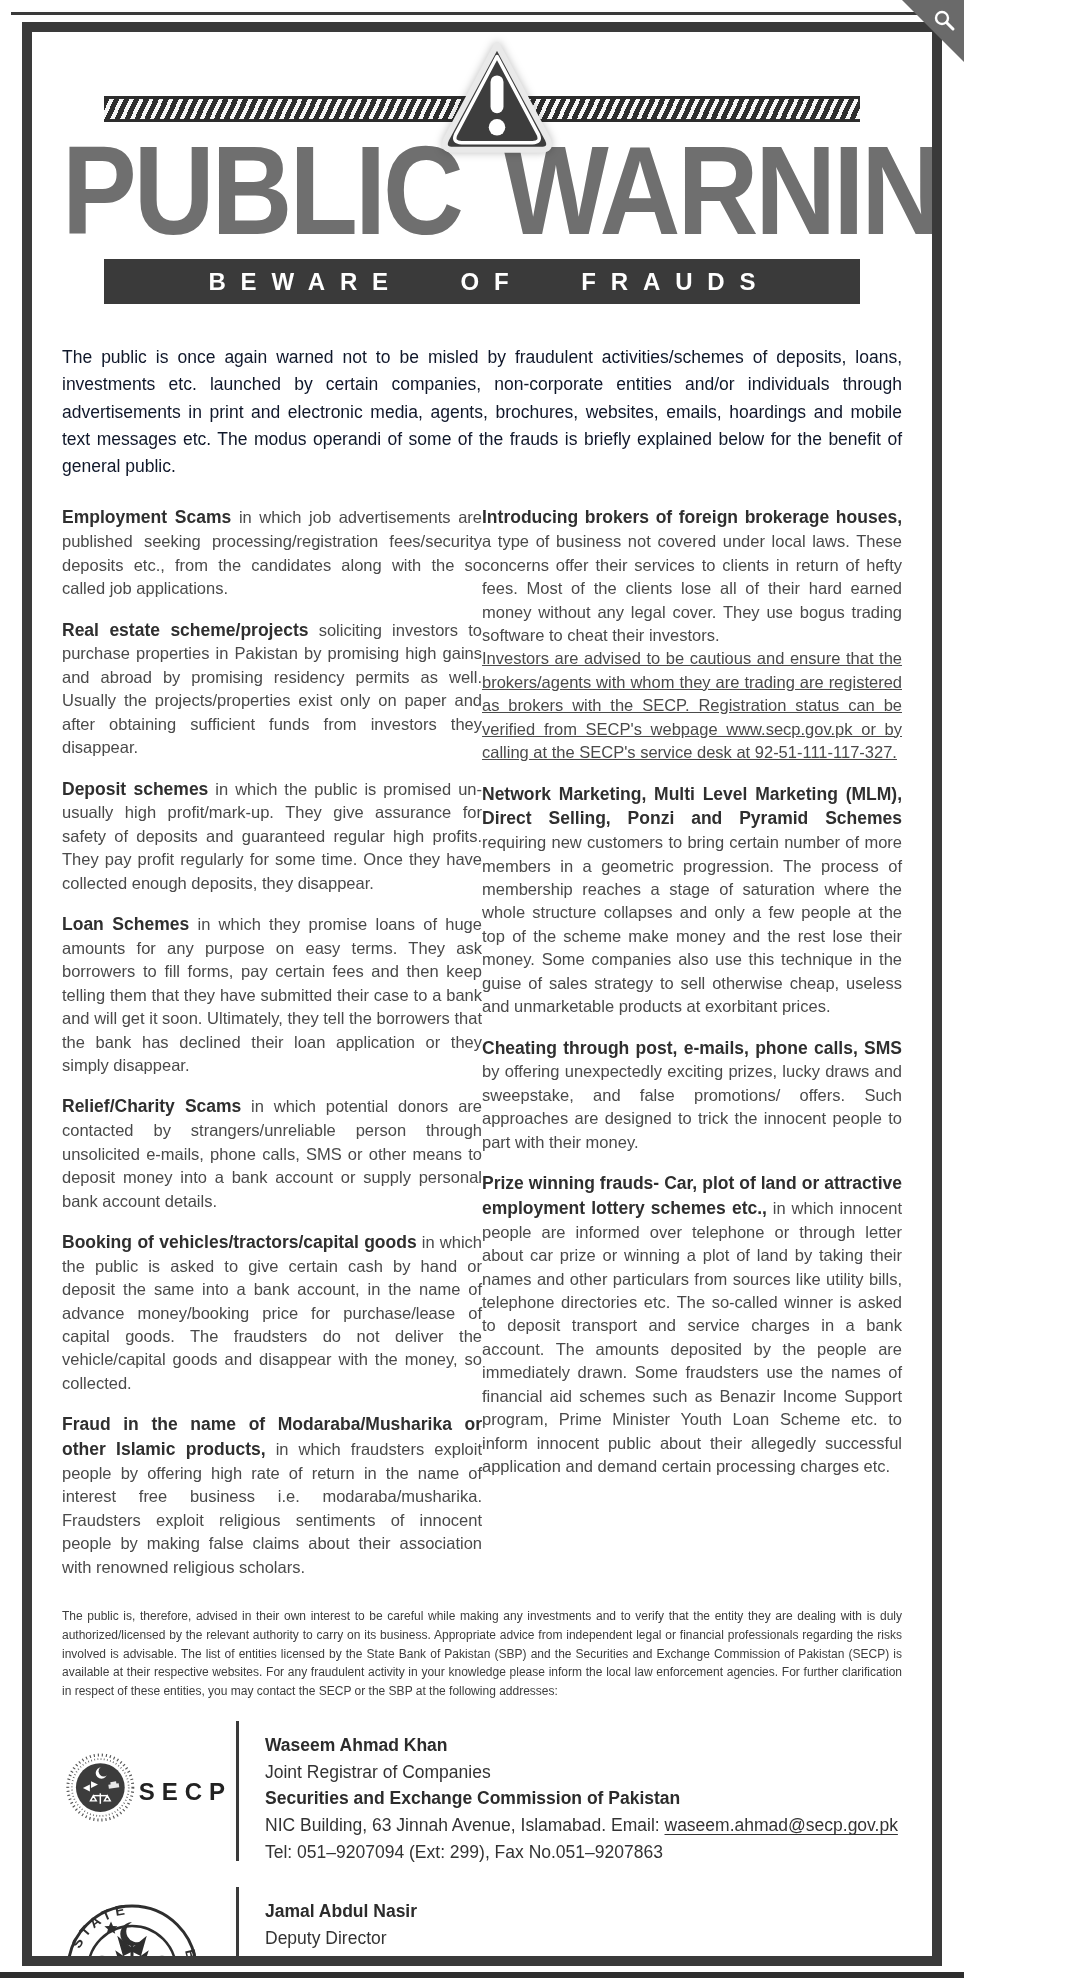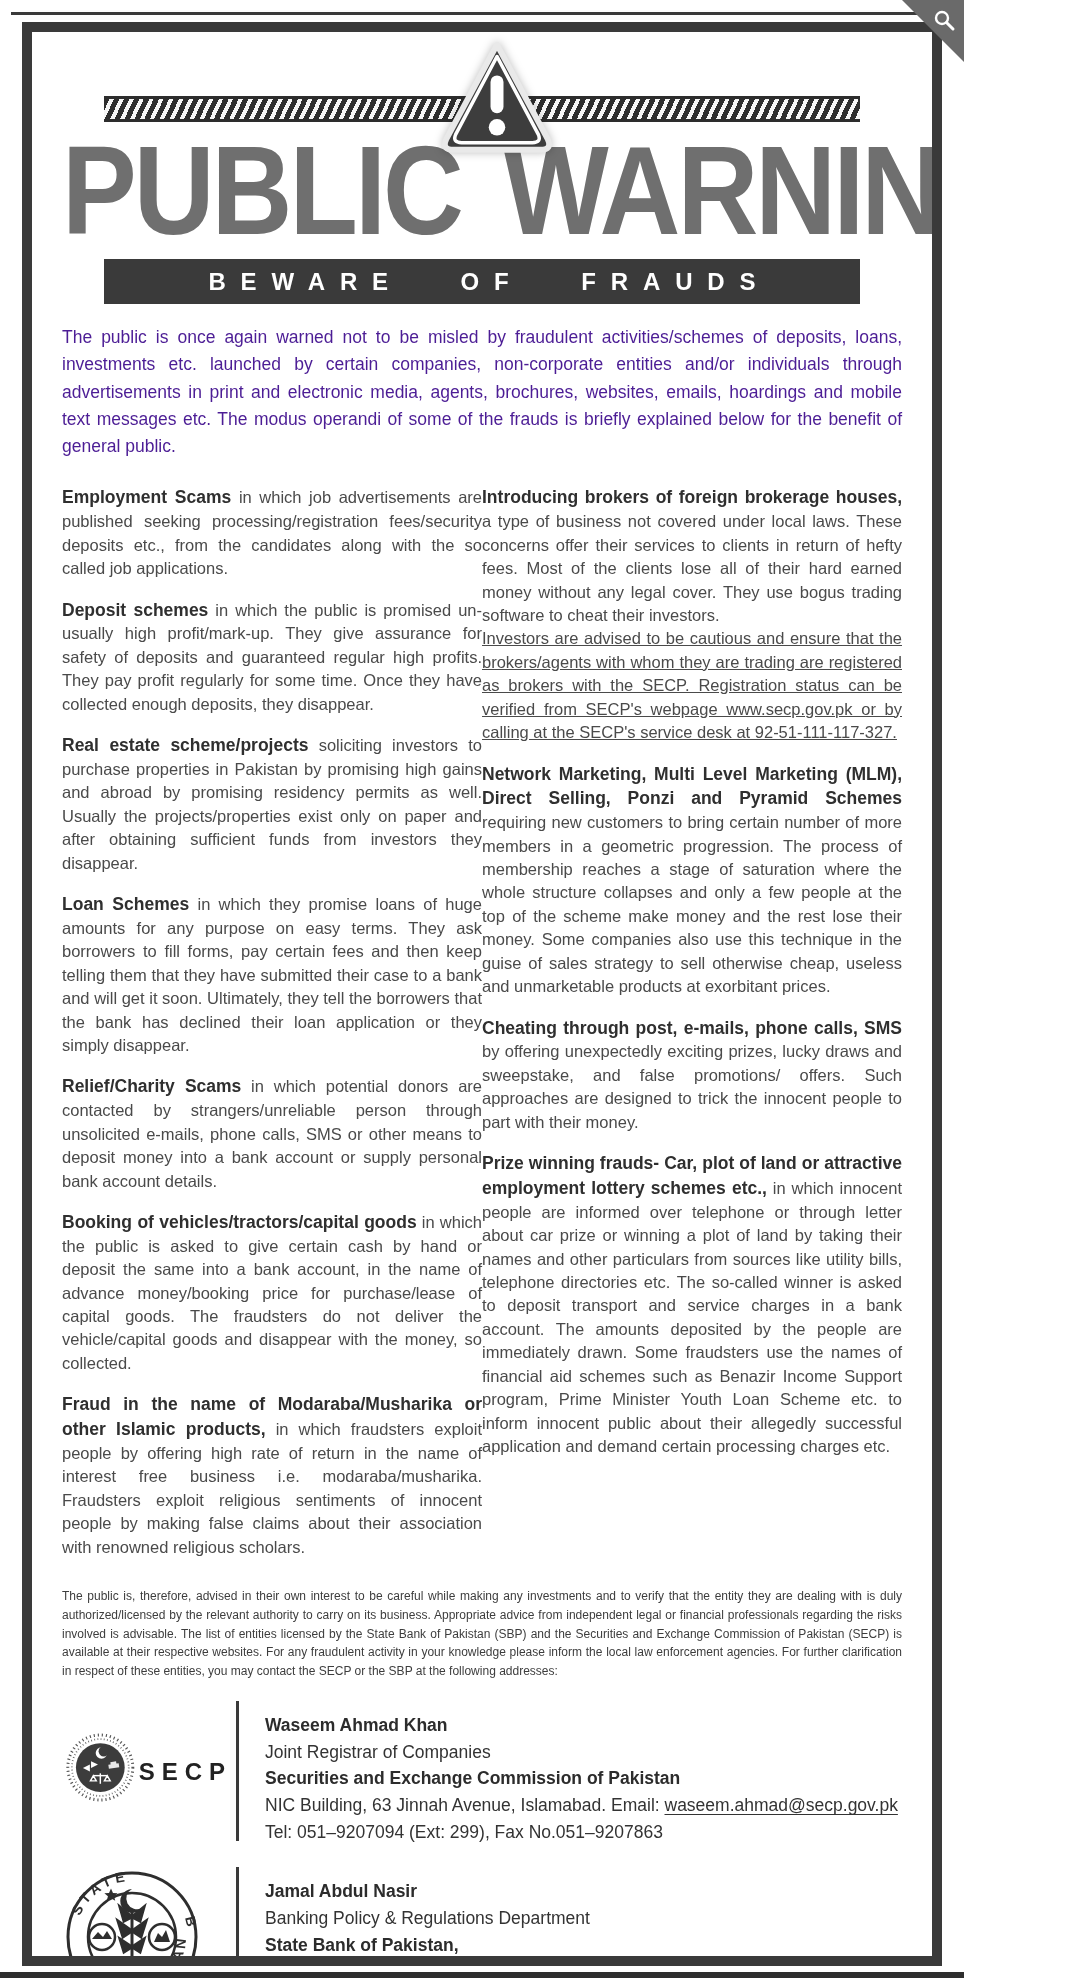--- a/index.html
+++ b/index.html
@@ -22,21 +22,21 @@
          background:repeating-linear-gradient(115deg,#2d2d2d 0 5px,#f6f6f6 5px 9px);}
   .warn-tri{position:absolute;top:8px;left:50%;margin-left:-44px;width:118px;height:118px;z-index:5;
             filter:drop-shadow(0 0 4px rgba(0,0,0,.25));}
   .big-title{margin:2px 0 0;text-align:center;color:#6f6f6f;font-weight:700;
              font-size:112px;line-height:1.08;letter-spacing:-3px;word-spacing:14px;
              transform:scaleY(1.12);transform-origin:center top;white-space:nowrap;}
   .beware-bar{margin:14px 42px 0;background:#3a3a3a;color:#fff;text-align:center;
               font-weight:700;font-size:24px;letter-spacing:.62em;word-spacing:1.5em;
               padding:9px 8px 8px;text-indent:.62em;}
   
-  .intro{margin:20px 0 0;text-align:justify;font-size:17.5px;line-height:1.56;color:#4c1d95;}
+  .intro{margin:40px 0 0;text-align:justify;font-size:17.5px;line-height:1.56;color:#0f172a;}
   .cols{display:flex;margin-top:8px;}
   .col{flex:1;min-width:0;}
   .sec{margin:17px 0 0;text-align:justify;font-size:16.5px;line-height:1.42;color:#4a4a4a;}
   .sec b{color:#2f2f2f;font-size:17.5px;}
   .block{display:block;text-decoration:underline;}
   .closing{margin:28px 0 0;text-align:justify;font-size:12px;line-height:1.56;color:#3d3d3d;}
   
   .contact{display:flex;align-items:center;margin:14px 0 0;}
   .contact .logo{width:170px;display:flex;flex-direction:row;align-items:center;flex:none;}
   .logo-caption{font-weight:700;font-size:24px;letter-spacing:7px;color:#222;margin-top:2px;}
@@ -79,22 +79,22 @@
         <div class="hatch"></div>
         <h1 class="big-title">PUBLIC WARNING</h1>
         <div class="beware-bar">BEWARE OF FRAUDS</div>
       </div>
 
       <p class="intro">The public is once again warned not to be misled by fraudulent activities/schemes of deposits, loans, investments etc. launched by certain companies, non-corporate entities and/or individuals through advertisements in print and electronic media, agents, brochures, websites, emails, hoardings and mobile text messages etc. The modus operandi of some of the frauds is briefly explained below for the benefit of general public.</p>
 
       <div class="cols">
         <div class="col">
           <p class="sec"><b>Employment Scams</b> <span>in which job advertisements are published seeking processing/registration fees/security deposits etc., from the candidates along with the so called job applications.</span></p>
+          <p class="sec"><b>Real estate scheme/projects</b> <span>soliciting investors to purchase properties in Pakistan by promising high gains and abroad by promising residency permits as well. Usually the projects/properties exist only on paper and after obtaining sufficient funds from investors they disappear.</span></p>
           <p class="sec"><b>Deposit schemes</b> <span>in which the public is promised un-usually high profit/mark-up. They give assurance for safety of deposits and guaranteed regular high profits. They pay profit regularly for some time. Once they have collected enough deposits, they disappear.</span></p>
-          <p class="sec"><b>Real estate scheme/projects</b> <span>soliciting investors to purchase properties in Pakistan by promising high gains and abroad by promising residency permits as well. Usually the projects/properties exist only on paper and after obtaining sufficient funds from investors they disappear.</span></p>
           <p class="sec"><b>Loan Schemes</b> <span>in which they promise loans of huge amounts for any purpose on easy terms. They ask borrowers to fill forms, pay certain fees and then keep telling them that they have submitted their case to a bank and will get it soon. Ultimately, they tell the borrowers that the bank has declined their loan application or they simply disappear.</span></p>
           <p class="sec"><b>Relief/Charity Scams</b> <span>in which potential donors are contacted by strangers/unreliable person through unsolicited e-mails, phone calls, SMS or other means to deposit money into a bank account or supply personal bank account details.</span></p>
           <p class="sec"><b>Booking of vehicles/tractors/capital goods</b> <span>in which the public is asked to give certain cash by hand or deposit the same into a bank account, in the name of advance money/booking price for purchase/lease of capital goods. The fraudsters do not deliver the vehicle/capital goods and disappear with the money, so collected.</span></p>
           <p class="sec"><b>Fraud in the name of Modaraba/Musharika or other Islamic products,</b> <span>in which fraudsters exploit people  by offering high rate of return in the name of interest free business i.e. modaraba/musharika. Fraudsters exploit religious sentiments of innocent people by making false claims about their association with renowned religious scholars.</span></p>
         </div>
         <div class="col">
           <p class="sec"><b>Introducing brokers of foreign brokerage houses,</b> <span>a type of business not covered under local laws. These concerns offer their services to clients in return of hefty fees. Most of the clients lose all of their hard earned money without any legal cover. They use bogus trading software to cheat their investors.</span><span class="block">Investors are advised to be cautious and ensure that the brokers/agents with whom they are trading are registered as brokers with the SECP. Registration status can be verified from SECP's webpage www.secp.gov.pk or by calling at the SECP's service desk at 92-51-111-117-327.</span></p>
           <p class="sec"><b>Network Marketing, Multi Level Marketing (MLM), Direct Selling, Ponzi and Pyramid Schemes</b> <span>requiring new customers to bring certain number of more members in a geometric progression. The process of membership reaches a stage of saturation where the whole structure collapses and only a few people at the top of the scheme make money and the rest lose their money. Some companies also use this technique in the guise of sales strategy to sell otherwise cheap, useless and unmarketable products at exorbitant prices.</span></p>
           <p class="sec"><b>Cheating through post, e-mails, phone calls, SMS</b> <span>by offering unexpectedly exciting prizes, lucky draws and sweepstake, and false promotions/ offers. Such approaches are designed to trick the innocent people to part with their money.</span></p>
           <p class="sec"><b>Prize winning frauds- Car, plot of land or attractive employment lottery schemes etc.,</b> <span>in which innocent people are informed over telephone or through letter about car prize or winning a plot of land by taking their names and other particulars from sources like utility bills, telephone directories etc. The so-called winner is asked to deposit transport and service charges in a bank account. The amounts deposited by the people are immediately drawn. Some fraudsters use the names of financial aid schemes such as Benazir Income Support program, Prime Minister Youth Loan Scheme etc. to inform innocent public about their allegedly successful application and demand certain processing charges etc.</span></p>
@@ -155,20 +155,21 @@
             </g>
             <circle cx="40" cy="70" r="13" fill="none" stroke="#2e2e2e" stroke-width="2.5"></circle>
             <path d="M30 72 l6 -7 5 5 4 -6 5 8 z" fill="#2e2e2e"></path>
             <circle cx="100" cy="70" r="13" fill="none" stroke="#2e2e2e" stroke-width="2.5"></circle>
             <path d="M92 75 l4 -9 4 4 4 -7 4 12 z" fill="#2e2e2e"></path>
           </svg>
         </div>
         <div class="vline"></div>
         <div class="cinfo">
           <p class="cname">Jamal Abdul Nasir</p>
+          <p>Deputy Director</p>
           <p>Banking Policy &amp; Regulations Department</p>
           <p class="corg">State Bank of Pakistan,</p>
           <p><span>I.I. Chundrigar Road, Karachi. Email: </span><span class="email">jamal.abdul@sbp.org.pk</span></p>
           <p>Tel: 021–32455522 Fax: 021–99212506</p>
         </div>
       </div>
 
       <div class="pid">PID(K)#1712/14</div>
 
     </div>

